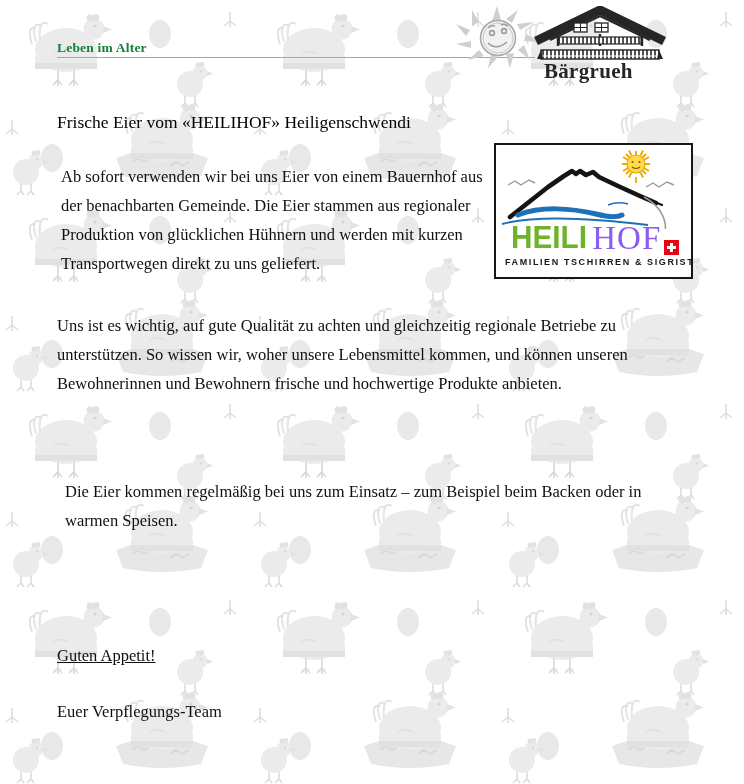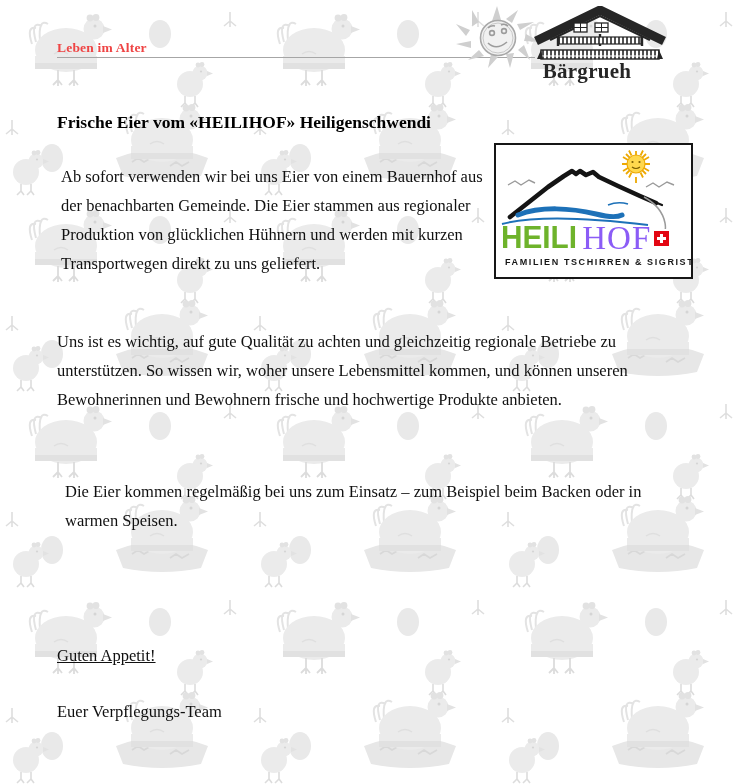--- a/index.html
+++ b/index.html
@@ -4,40 +4,40 @@
 <style>
   html,body{margin:0;padding:0;background:#fff;}
   .page{
     position:relative;width:744px;height:784px;overflow:hidden;background:#fff;
     font-family:"Liberation Serif", serif;color:#111;
   }
   .bg{position:absolute;left:0;top:0;z-index:0;}
   .layer{position:absolute;z-index:1;}
 
   
-  .tagline{left:57px;top:40px;font-size:13.5px;font-weight:bold;color:#ef4444;letter-spacing:.2px;}
+  .tagline{left:57px;top:40px;font-size:13.5px;font-weight:bold;color:#15803d;letter-spacing:.2px;}
   .rule{left:57px;top:57px;width:478px;height:1px;background:#a6a6a6;}
   .sun-logo{left:452px;top:4px;width:90px;height:66px;}
   .chalet-logo{left:533px;top:6px;width:134px;height:58px;}
-  .brand{left:520px;top:59px;width:134px;text-align:center;font-size:21px;font-weight:bold;color:#262626;letter-spacing:.3px;}
+  .brand{left:544px;top:59px;width:134px;text-align:left;font-size:21px;font-weight:bold;color:#262626;letter-spacing:.3px;}
 
   
-  .title{left:57px;top:112px;width:640px;font-size:17.5px;font-weight:bold;color:#000;}
+  .title{left:57px;top:112px;width:640px;font-size:17.5px;font-weight:normal;color:#000;}
   .para{left:57px;font-size:16.5px;line-height:29px;color:#101010;}
   .p1{top:158px;width:430px;}
-  .p2{top:327px;width:608px;}
+  .p2{top:311px;width:608px;}
   .p3{top:469px;width:608px;}
   .p4{top:554px;width:608px;}
   .closing{top:641px;width:608px;text-decoration:underline;}
   .signature{top:697px;width:608px;}
 
   
   .heilihof{left:494px;top:143px;width:199px;height:136px;background:#fff;border:2px solid #161616;box-sizing:border-box;}
   .heilihof .scene{position:absolute;left:0;top:0;}
-  .wordmark{position:absolute;left:5px;top:76px;white-space:nowrap;font-family:"Liberation Sans", sans-serif;display:flex;align-items:center;}
+  .wordmark{position:absolute;left:15px;top:76px;white-space:nowrap;font-family:"Liberation Sans", sans-serif;display:flex;align-items:flex-end;}
   .wm-heili{font-size:31px;font-weight:800;color:#6eb32b;letter-spacing:0;line-height:34px;transform:scaleX(.96);transform-origin:left;}
   .wm-hof{font-family:"Liberation Serif", serif;font-size:33px;font-weight:500;color:#8b5cf6;line-height:33px;margin-left:2px;letter-spacing:1px;}
   .swiss-flag{position:relative;width:15px;height:15px;background:#e30613;margin-left:3px;margin-top:1px;}
   .swiss-flag:before{content:"";position:absolute;left:6px;top:3px;width:3px;height:9px;background:#fff;}
   .swiss-flag:after{content:"";position:absolute;left:3px;top:6px;width:9px;height:3px;background:#fff;}
   .families{position:absolute;left:9px;top:112px;width:212px;font-family:"Liberation Sans", sans-serif;
     font-size:9px;font-weight:bold;color:#161616;letter-spacing:1.6px;white-space:nowrap;}
 </style>
 </head>
 <body>

